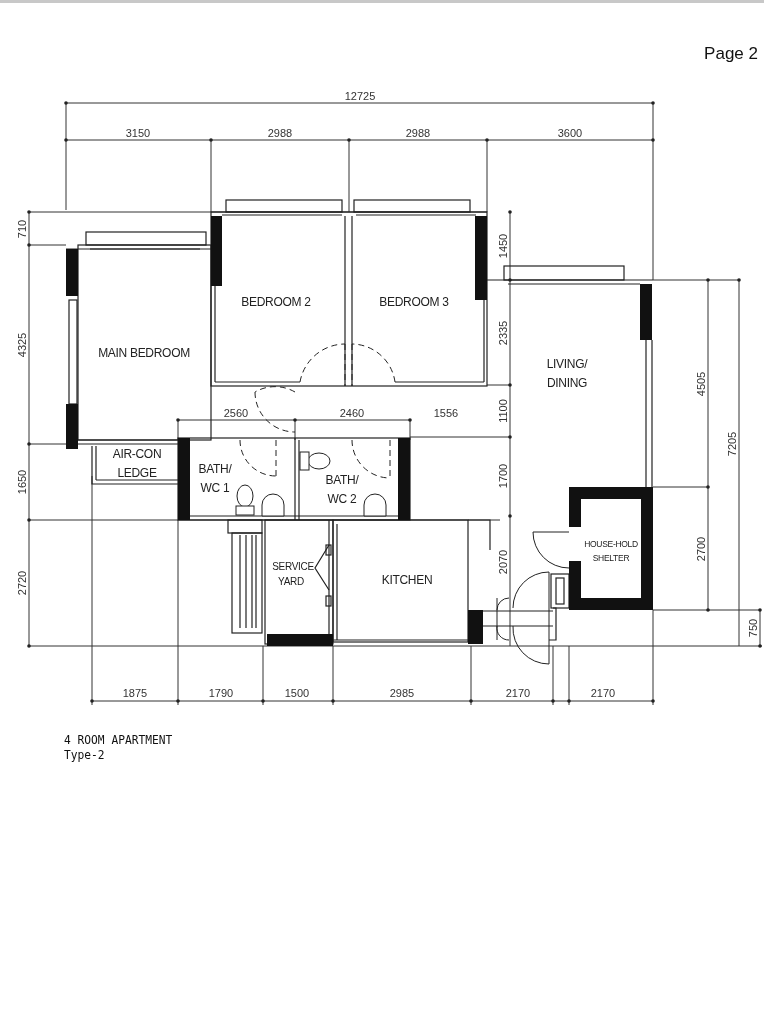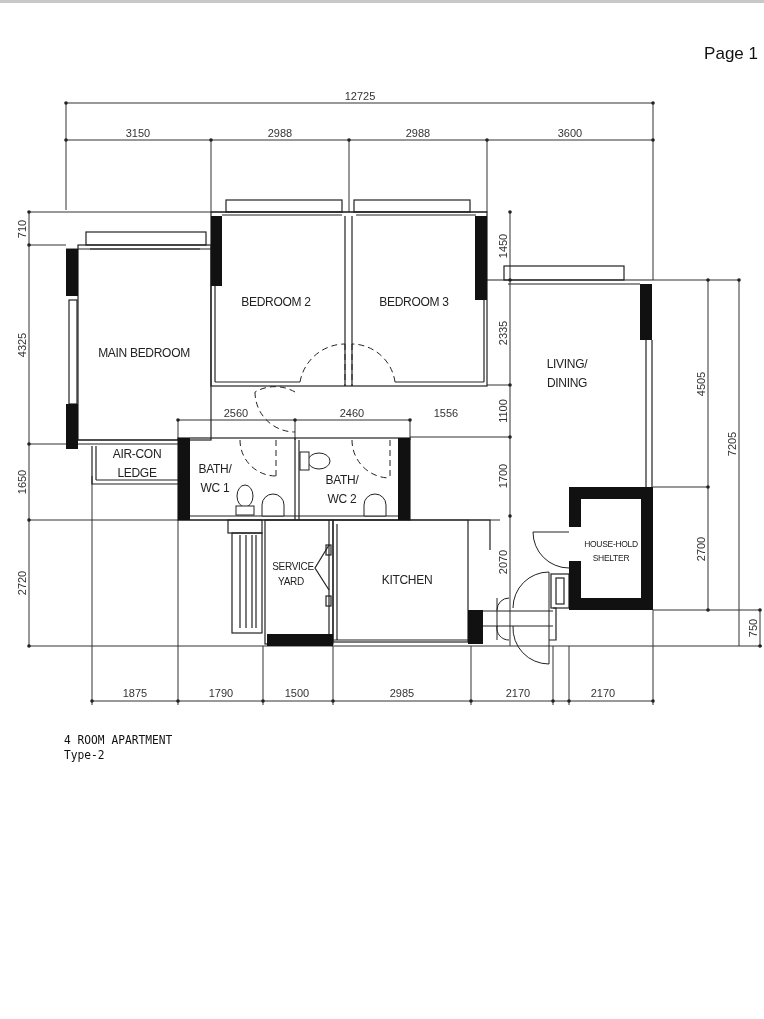--- a/index.html
+++ b/index.html
@@ -9,21 +9,21 @@
   svg { position: absolute; left: 0; top: 0; }
   .dim { font-family: "Liberation Sans", sans-serif; font-size: 11px; fill: #333; }
   .room { font-family: "Liberation Sans", sans-serif; font-size: 12px; fill: #222; letter-spacing: -0.3px; }
   .room-sm { font-family: "Liberation Sans", sans-serif; font-size: 10px; fill: #222; letter-spacing: -0.3px; }
   .caption { position: absolute; left: 64px; top: 732px; font-family: "DejaVu Sans Mono", monospace; font-size: 12.5px; color: #111; line-height: 15px; transform: scaleX(0.9); transform-origin: left top; }
 </style>
 </head>
 <body>
 
 <div class="topbar"></div>
-<div class="page-label">Page 1</div>
+<div class="page-label">Page 2</div>
 
 <svg width="764" height="1019" viewBox="0 0 764 1019">
   <g stroke="#333" stroke-width="1" fill="none">
 
     <line x1="66" y1="103" x2="653" y2="103"></line>
     <line x1="66" y1="103" x2="66" y2="210"></line>
     <line x1="653" y1="103" x2="653" y2="280"></line>
 
     <line x1="66" y1="140" x2="653" y2="140"></line>
     <line x1="211" y1="140" x2="211" y2="212"></line>

